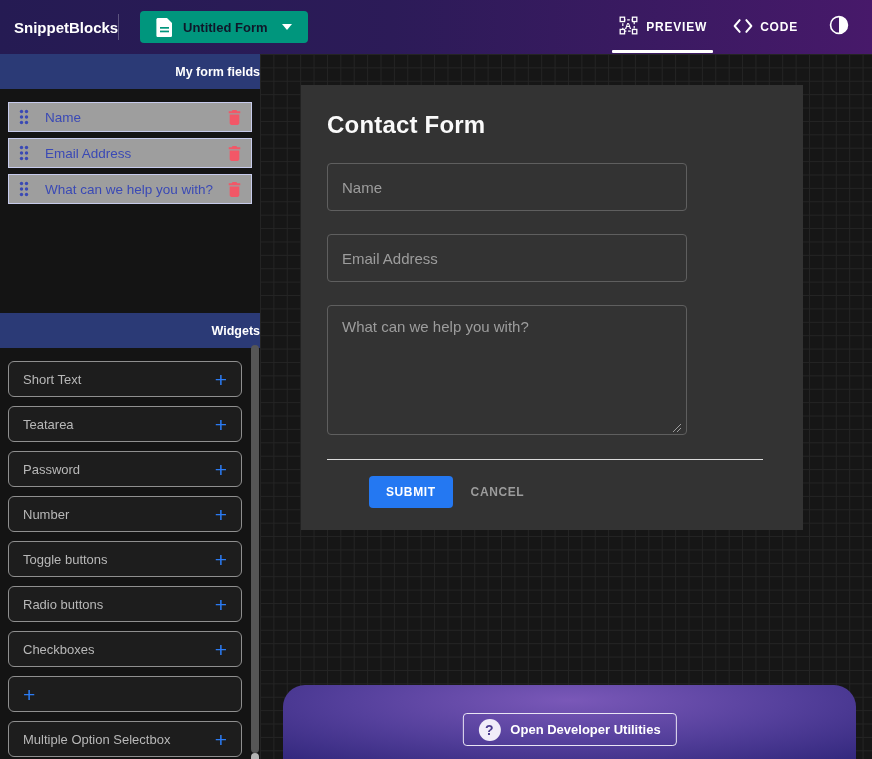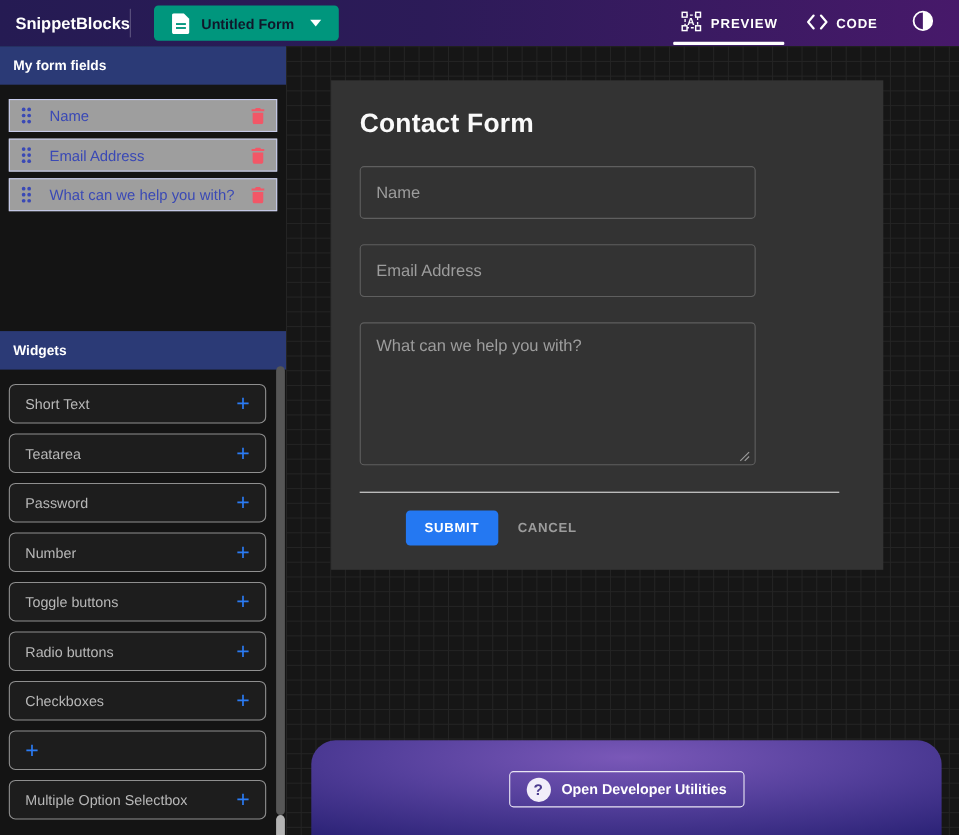--- a/index.html
+++ b/index.html
@@ -1,20 +1,20 @@
 <!DOCTYPE html>
 <html><head>
 <meta charset="utf-8">
 <style>
   * { margin:0; padding:0; box-sizing:border-box; }
   html,body { width:872px; height:759px; overflow:hidden; background:#161616;
               font-family:"Liberation Sans", sans-serif; }
 
   
-  .app-header{ height:42px; display:flex; align-items:center;
+  .app-header{ height:54px; display:flex; align-items:center;
     background:linear-gradient(90deg,#251b53 0%,#2c1b58 45%,#47196a 100%);
     position:relative; }
   .logo{ color:#ffffff; font-weight:bold; font-size:15px; padding-left:14px; width:108px; }
   .header-divider{ width:1px; height:26px; background:rgba(255,255,255,0.25); margin:0 10px; }
   .form-btn{ display:flex; align-items:center; gap:10px; background:#00967d; border:none;
     border-radius:4px; height:32px; padding:0 16px; margin-left:11px; cursor:pointer; }
   .form-btn .doc-ic{ display:flex; }
   .form-btn span.lbl{ color:#0f172a; font-weight:bold; font-size:13px; }
   .caret{ width:0; height:0; border-left:5px solid transparent; border-right:5px solid transparent;
     border-top:6px solid #ffffff; margin-left:4px; }
@@ -23,21 +23,21 @@
     letter-spacing:0.8px; height:100%; padding:0 6px; position:relative; cursor:pointer; }
   .tab.active::after{ content:""; position:absolute; left:0; right:0; bottom:1px; height:3px;
     background:#ffffff; border-radius:1px; }
   .tab + .tab{ margin-left:14px; }
   .contrast-btn{ margin:0 22px 0 24px; display:flex; cursor:pointer; }
 
   
   .content{ display:flex; height:717px; }
   .sidebar{ width:260px; background:#141414; position:relative; flex:none; }
   .section-header{ height:35px; background:#2b3a76; color:#ffffff; font-weight:bold;
-    font-size:12.5px; display:flex; align-items:center; padding-left:12px; }
+    font-size:12.5px; display:flex; align-items:center; padding-left:12px;justify-content:flex-end; }
   .fields-list{ padding:13px 8px 0 8px; }
   .field-item{ height:30px; background:#9e9e9e; border:1px solid #c7cbec; margin-bottom:6px;
     display:flex; align-items:center; padding:0 10px; cursor:pointer; }
   .drag{ display:flex; margin-right:16px; cursor:grab; }
   .field-item .f-label{ color:#3a49b5; font-size:13.5px; font-weight:500; flex:1; }
   .trash{ display:flex; cursor:pointer; }
   .fields-spacer{ height:103px; }
   .widgets-list{ padding:13px 18px 0 8px; }
   .widget-item{ height:36px; background:#1d1d1d; border:1px solid #8f8f8f; border-radius:6px;
     margin-bottom:9px; display:flex; align-items:center; padding:0 14px; cursor:pointer; }

